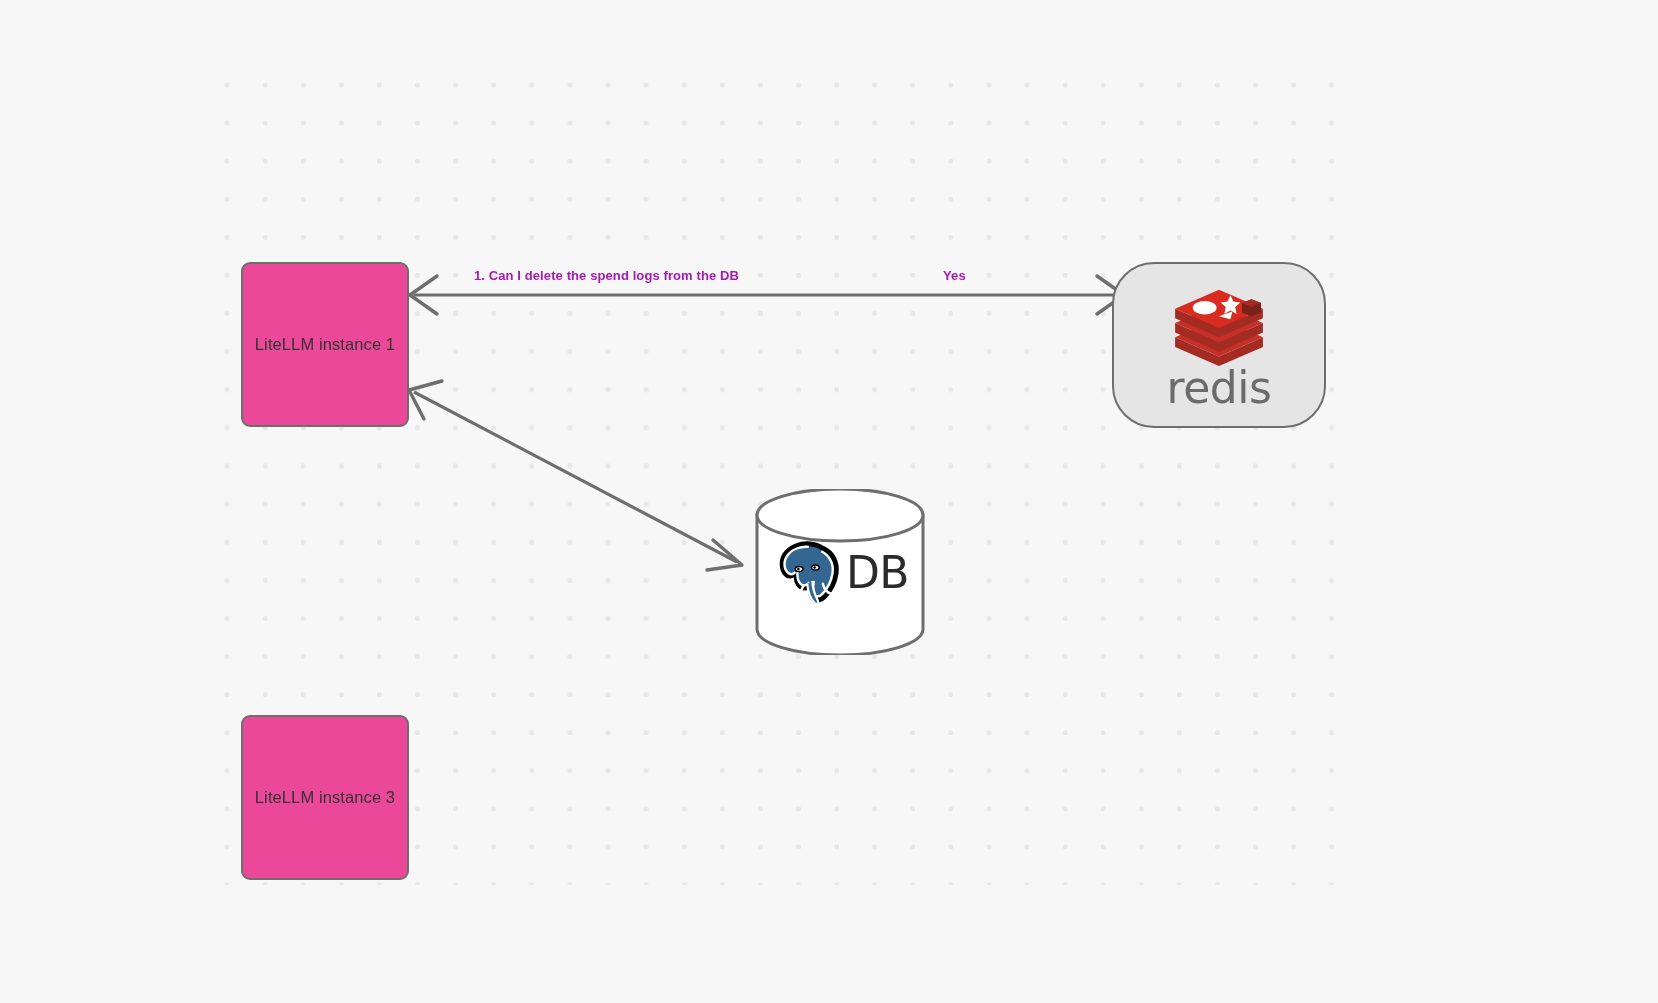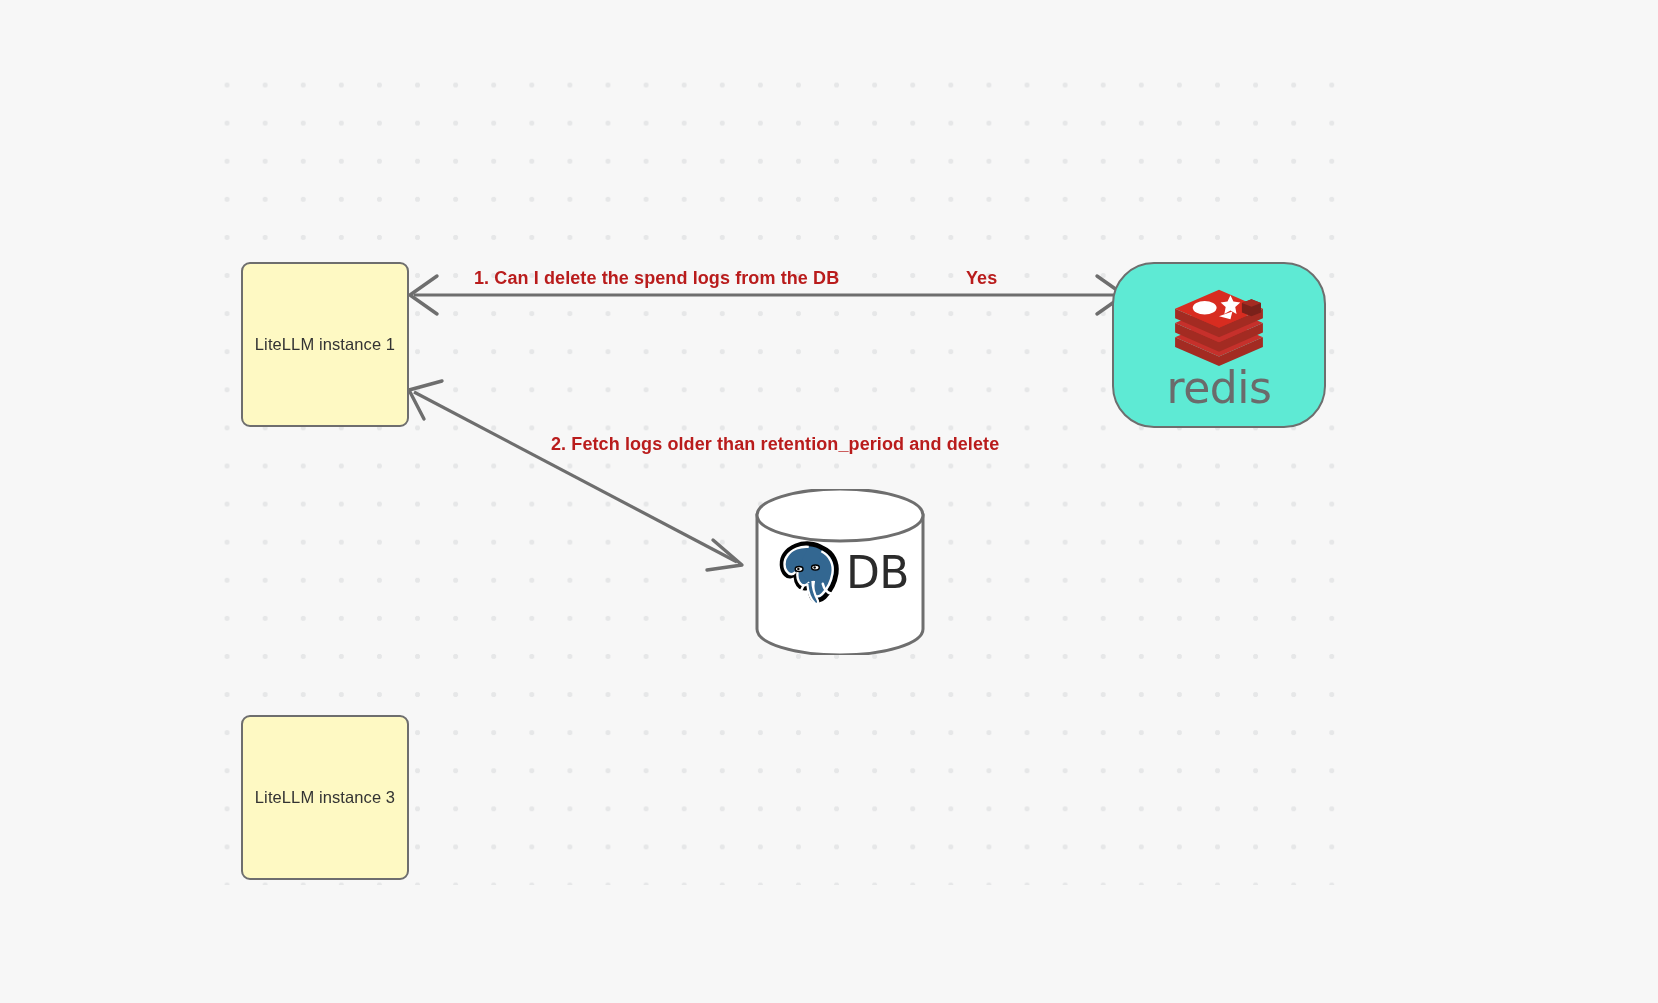--- a/index.html
+++ b/index.html
@@ -30,21 +30,21 @@
   
   #connectors {
     position: absolute;
     left: 0; top: 0;
     width: 1658px; height: 1003px;
     pointer-events: none;
   }
   
   .node-box {
     position: absolute;
-    background: #fef9c3;
+    background: #ec4899;
     border: 2.6px solid #6e6e6e;
     border-radius: 9px;
     display: flex;
     align-items: center;
     justify-content: center;
   }
   .node-label {
     font-size: 16.5px;
     color: #333333;
     font-family: "Liberation Sans", sans-serif;
@@ -53,21 +53,21 @@
   }
   #instance-1 { left: 241px; top: 262px; width: 168px; height: 165px; }
   #instance-2 { left: 241px; top: 489px; width: 168px; height: 165px; }
   #instance-3 { left: 241px; top: 715px; width: 168px; height: 165px; align-items: center; }
 
   
   #redis-node {
     position: absolute;
     left: 1112px; top: 262px;
     width: 214px; height: 166px;
-    background: #5eead4;
+    background: #e5e5e5;
     border: 2.6px solid #6e6e6e;
     border-radius: 42px;
     display: flex;
     flex-direction: column;
     align-items: center;
     justify-content: center;
     gap: 2px;
   }
   #redis-logo-mark { width: 96px; height: 84px; display:block; }
   #redis-wordmark {
@@ -101,27 +101,27 @@
     color: #2b2b2b;
     font-family: "DejaVu Sans", sans-serif;
     letter-spacing: -0.5px;
   }
 
   
   .edge-label {
     position: absolute;
     font-family: "Liberation Sans", sans-serif;
     font-weight: bold;
-    font-size: 18px;
-    color: #b91c1c;
+    font-size: 13px;
+    color: #a21caf;
     white-space: nowrap;
     letter-spacing: 0.1px;
   }
   #edge-label-1 { left: 474px; top: 268px; }
-  #edge-label-1-answer { left: 966px; top: 268px; }
+  #edge-label-1-answer { left: 943px; top: 268px; }
   #edge-label-2 { left: 551px; top: 434px; }
 </style>
 </head>
 <body>
 
 <div id="canvas">
 
   <div id="dot-grid"></div>
 
   <svg id="connectors" viewBox="0 0 1658 1003" xmlns="http://www.w3.org/2000/svg">
@@ -214,15 +214,14 @@
         <path d="M70 66 C72 74 76 78 81 79" fill="none" stroke="#ffffff" stroke-width="3.4" stroke-linecap="round"></path>
       </svg>
       <span id="db-text">DB</span>
     </div>
   </div>
 
   <div class="edge-label" id="edge-label-1">1.  Can I delete the spend logs from the DB</div>
 
   <div class="edge-label" id="edge-label-1-answer">Yes</div>
 
-  <div class="edge-label" id="edge-label-2">2.  Fetch logs older than retention_period and delete</div>
 
 </div>
 
 </body></html>

